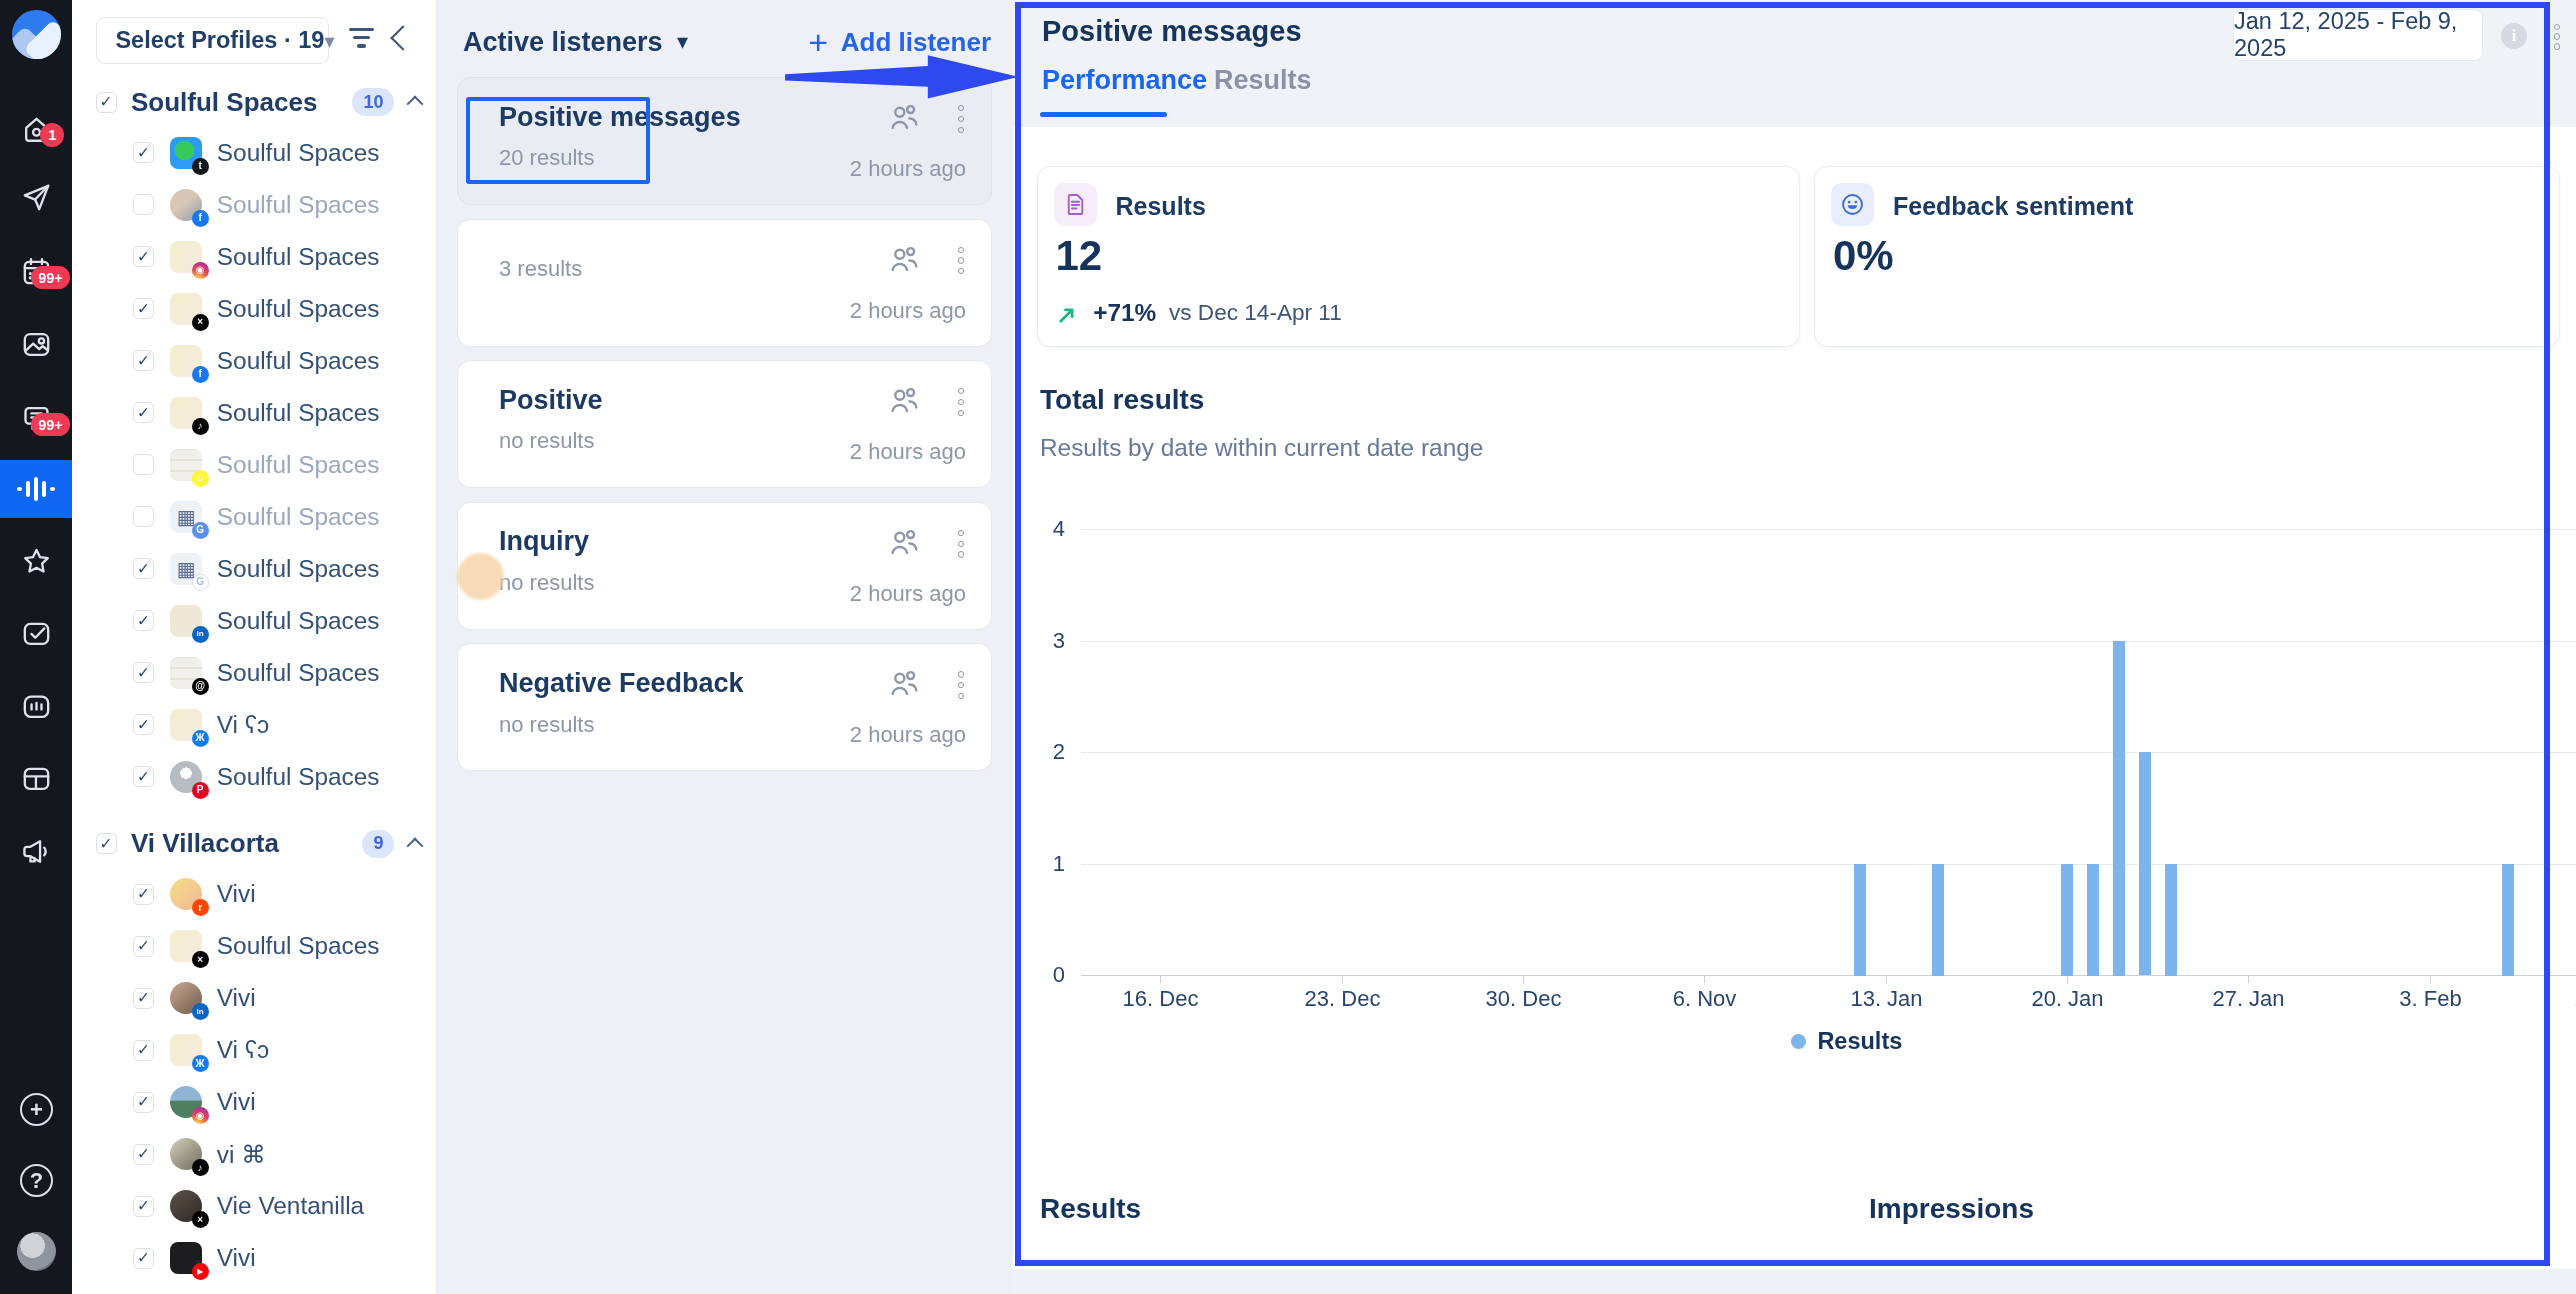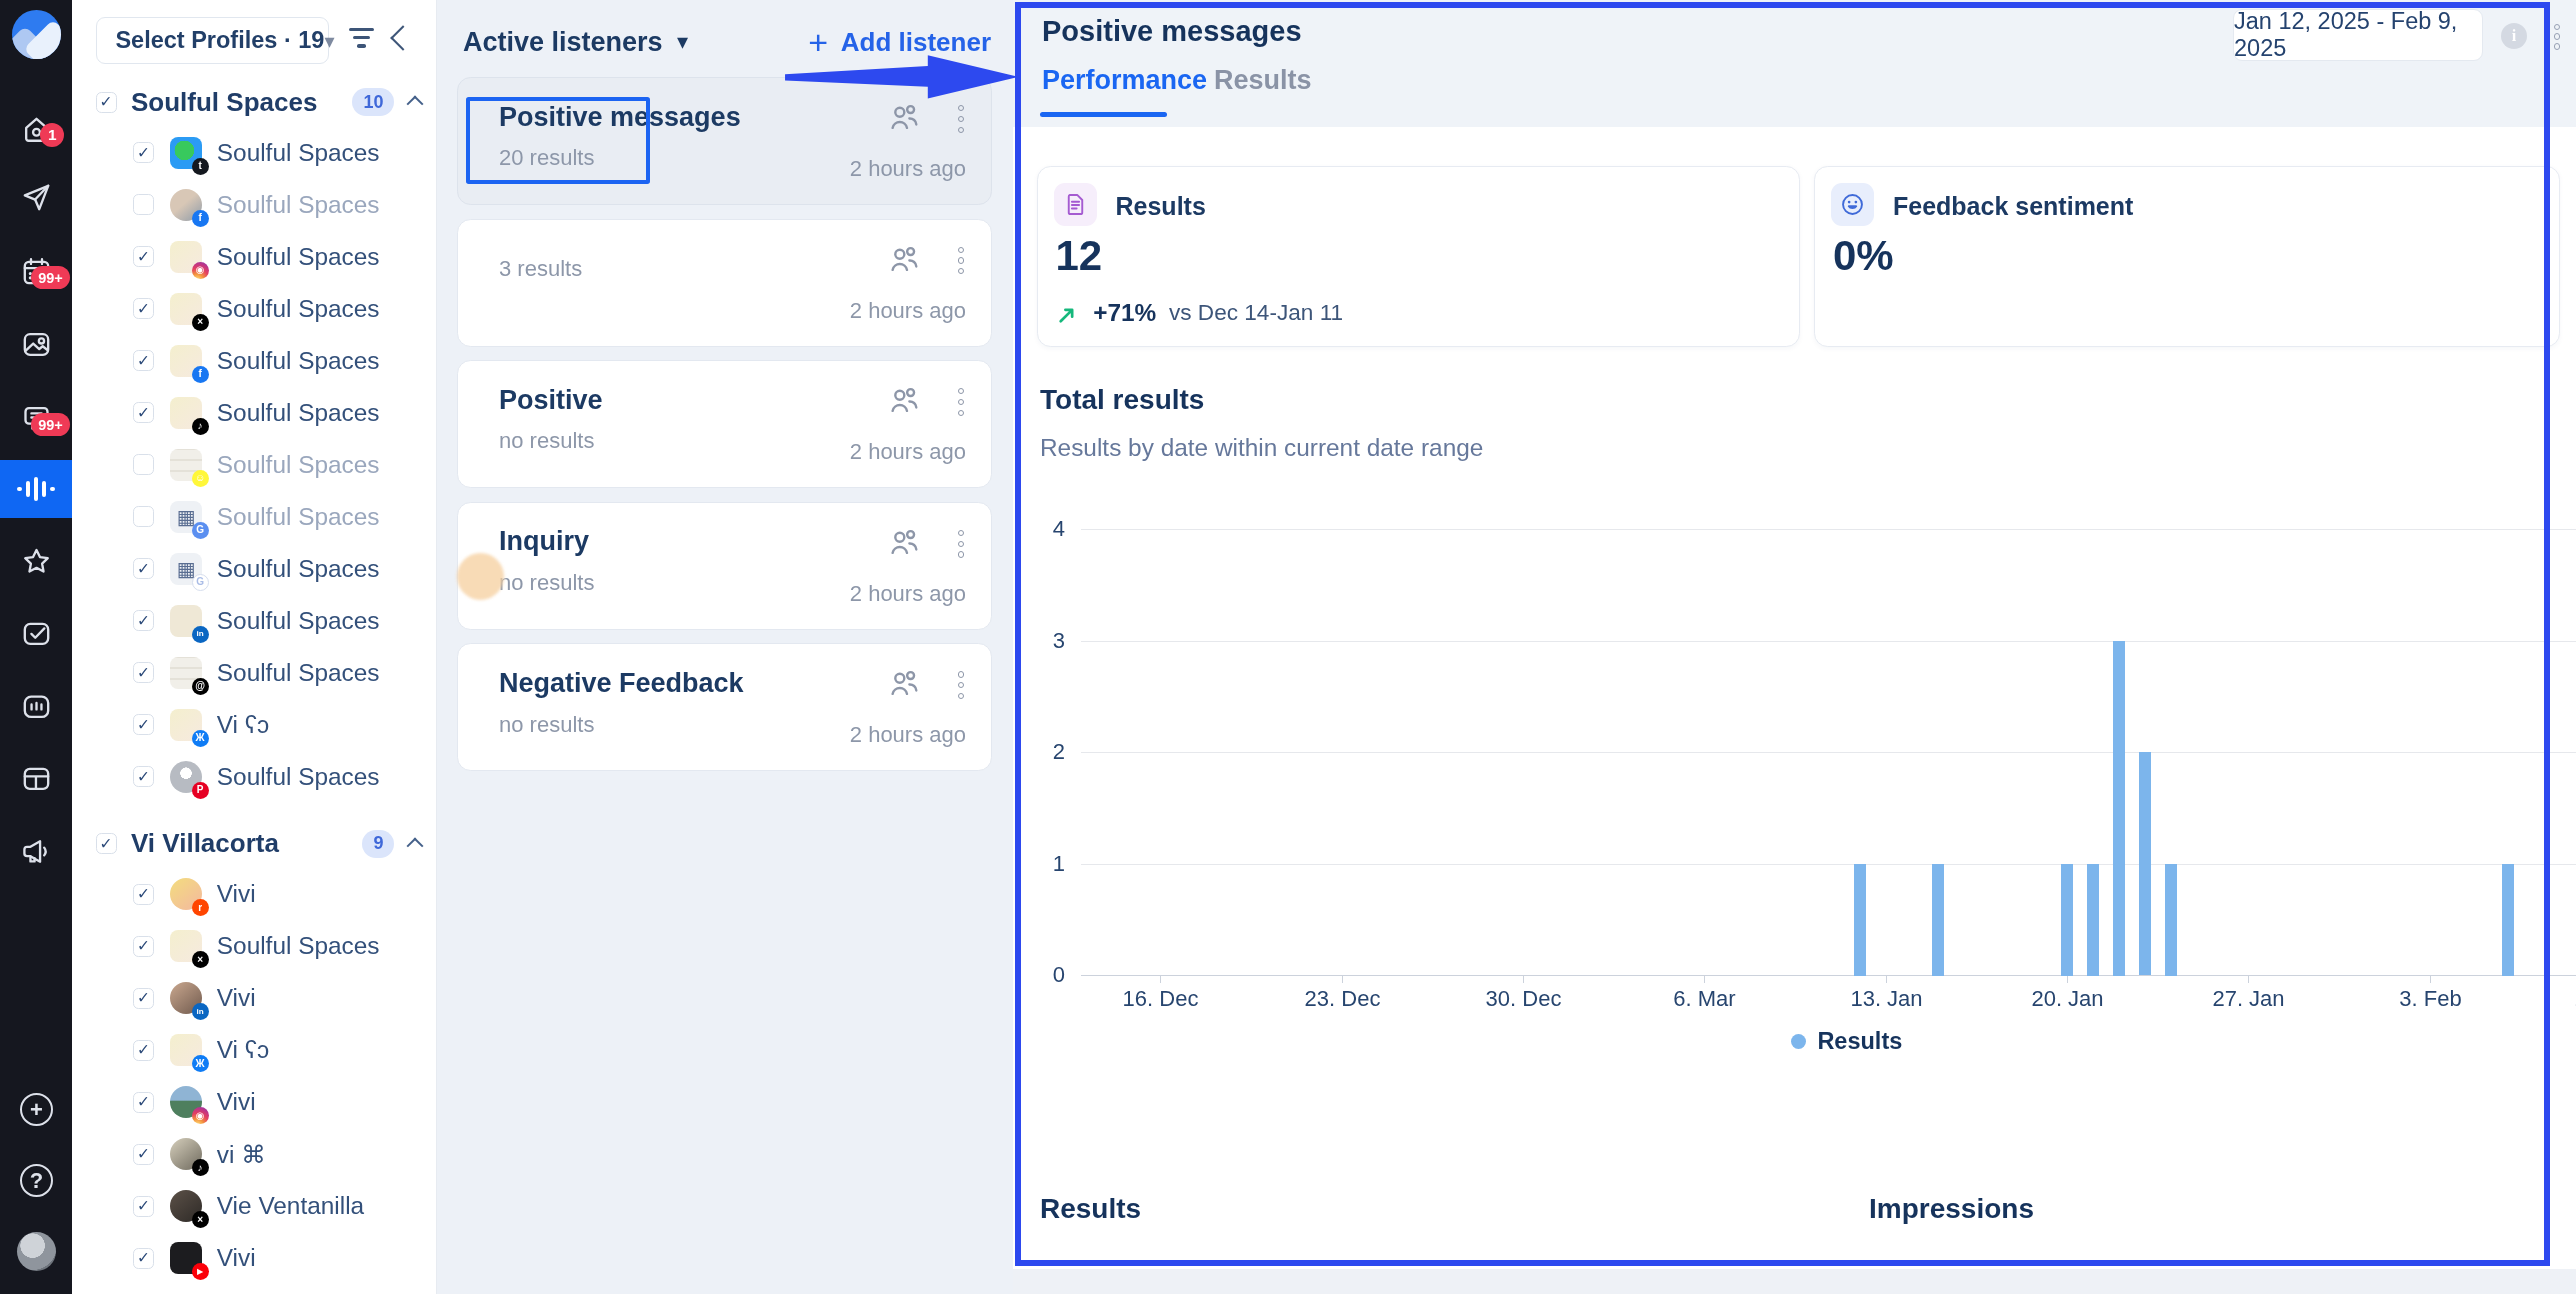--- a/index.html
+++ b/index.html
@@ -515,21 +515,21 @@
             <path d="M8.8 9.5h6.4M8.8 12.5h6.4M8.8 15.5h4.2"></path>
           </svg>
       </div>
       <div class="mlabel">Results</div>
       <div class="mvalue">12</div>
       <div class="trend">
         <svg viewBox="0 0 24 24">
             <path d="M4.5 19.5 15.5 8.5M15.5 15V8.5H9"></path>
           </svg>
         <span class="tpct">+71%</span>
-        <span class="tvs">vs Dec 14-Jan 11</span>
+        <span class="tvs">vs Dec 14-Apr 11</span>
       </div>
     </div>
 
     <div class="mcard" id="mcard-sentiment">
       <div class="mtile">
         <svg viewBox="0 0 24 24">
             <circle cx="12" cy="12" r="8.4"></circle>
             <path d="M9 9.8h.01M15 9.8h.01" stroke-width="2.4"></path>
             <path d="M8.7 13.6a3.6 2.7 0 0 0 6.6 0Z"></path>
           </svg>
@@ -552,21 +552,21 @@
         <div class="ylab" style="top: 864px;">1</div>
         <div class="gridline axis" style="top: 975px;"></div>
         <div class="ylab" style="top: 975px;">0</div>
         <div class="xtick" style="left: 147px;"></div>
         <div class="xlab" style="left: 147px;">16. Dec</div>
         <div class="xtick" style="left: 329px;"></div>
         <div class="xlab" style="left: 329px;">23. Dec</div>
         <div class="xtick" style="left: 510px;"></div>
         <div class="xlab" style="left: 510px;">30. Dec</div>
         <div class="xtick" style="left: 691px;"></div>
-        <div class="xlab" style="left: 691px;">6. Mar</div>
+        <div class="xlab" style="left: 691px;">6. Nov</div>
         <div class="xtick" style="left: 873px;"></div>
         <div class="xlab" style="left: 873px;">13. Jan</div>
         <div class="xtick" style="left: 1054px;"></div>
         <div class="xlab" style="left: 1054px;">20. Jan</div>
         <div class="xtick" style="left: 1235px;"></div>
         <div class="xlab" style="left: 1235px;">27. Jan</div>
         <div class="xtick" style="left: 1417px;"></div>
         <div class="xlab" style="left: 1417px;">3. Feb</div>
         <div class="xlab" style="left: 1598px;">10. Feb</div>
         <div class="bar" style="left: 841px; top: 864px; height: 112px; background: rgb(124, 181, 236);"></div>

